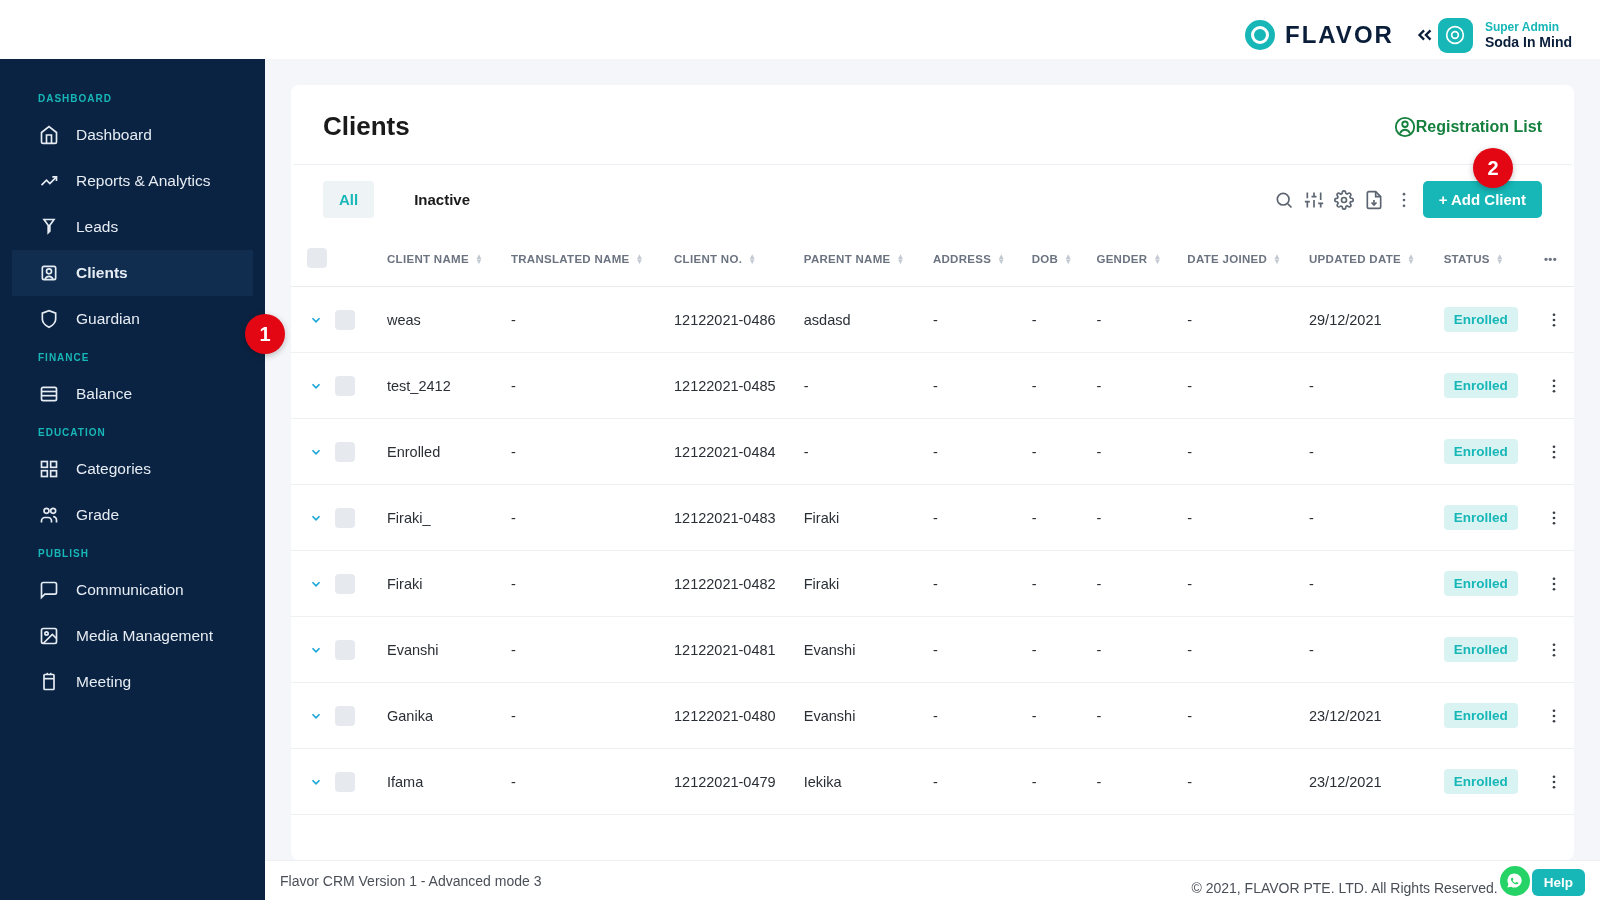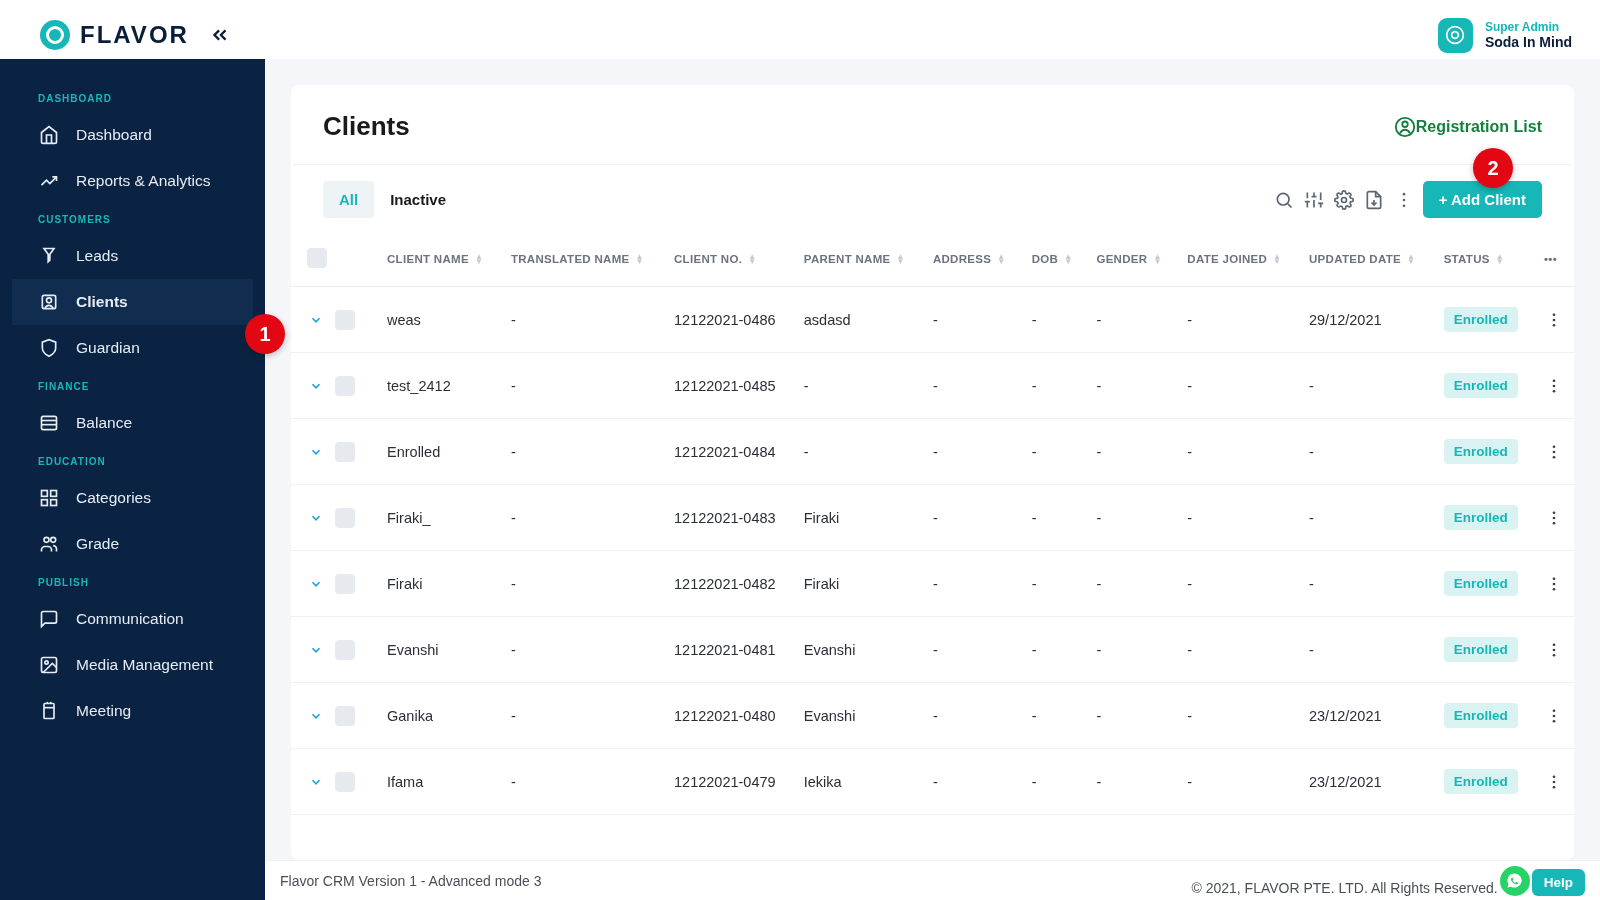--- a/index.html
+++ b/index.html
@@ -1,18 +1,18 @@
 <!DOCTYPE html>
 <html><head>
 <meta charset="utf-8">
 <style>
 *{margin:0;padding:0;box-sizing:border-box;font-family:'Segoe UI',Tahoma,sans-serif}
 body{background:#f5f6fa;color:#1a1a1a;width:1600px;height:900px;overflow:hidden;position:relative}
 
-.topbar{height:59px;background:#fff;display:flex;align-items:center;justify-content:space-between;padding:11px 28px 0 40px}
+.topbar{height:59px;background:#fff;display:flex;align-items:center;justify-content:flex-end;padding:11px 28px 0 40px}
 .topbar-left{display:flex;align-items:center;gap:18px}
 .logo{display:flex;align-items:center;gap:10px;font-weight:800;font-size:24px;letter-spacing:2px;color:#0a1e3a}
 .logo-icon{width:30px;height:30px;border-radius:50%;background:#17b7b7;position:relative;display:flex;align-items:center;justify-content:center}
 .logo-icon::before{content:'';width:12px;height:12px;border:3px solid #fff;border-radius:50%}
 .collapse-btn{width:26px;height:26px;display:flex;align-items:center;justify-content:center;cursor:pointer;color:#0a1e3a}
 .topbar-right{display:flex;align-items:center;gap:12px}
 .avatar-circle{width:35px;height:35px;border-radius:9px;background:#17b7b7;display:flex;align-items:center;justify-content:center;color:#fff}
 .user-meta .role{color:#17b7b7;font-size:12px;font-weight:600}
 .user-meta .name{color:#0a1e3a;font-size:14px;font-weight:700}
 
@@ -24,21 +24,21 @@
 .nav-item .nav-icon{width:22px;height:22px;display:flex;align-items:center;justify-content:center;color:#e6ecf3;flex:none}
 
 .main{position:absolute;top:59px;left:265px;right:0;bottom:40px;padding:26px 26px 0 26px;overflow:hidden}
 .card{background:#fff;border-radius:8px;height:100%;display:flex;flex-direction:column;overflow:hidden}
 .card-head{display:flex;align-items:center;justify-content:space-between;padding:26px 32px 16px}
 .card-title{font-size:26px;font-weight:800;color:#1a1a1a}
 .reg-link{display:flex;align-items:center;color:#15803d;font-weight:700;font-size:16px;cursor:pointer}
 .card-hr{height:1px;background:#eceff3;margin:6px 2px 0}
 
 .toolbar{display:flex;align-items:center;justify-content:space-between;padding:16px 32px 14px}
-.tabs{display:flex;gap:0}
+.tabs{display:flex;gap:24px}
 .tab{padding:10px 16px;border-radius:4px;font-size:15px;font-weight:700;cursor:pointer;color:#1a1a1a}
 .tab.active{background:#eef3f6;color:#17b7b7}
 .toolbar-right{display:flex;align-items:center;gap:8px}
 .tool-icon{width:22px;height:22px;display:flex;align-items:center;justify-content:center;color:#5b6470;cursor:pointer}
 .tool-icon svg{width:20px;height:20px}
 .add-btn{background:#17b7b7;color:#fff;border:none;border-radius:5px;padding:10px 16px;font-size:15px;font-weight:700;cursor:pointer}
 
 .tbl-wrap{flex:1;overflow:auto}
 .tbl{width:100%;border-collapse:collapse;font-size:14.5px}
 .tbl thead th{font-size:11.5px;letter-spacing:.3px;font-weight:800;color:#6b7380;text-align:left;padding:16px 10px;border-bottom:1px solid #e8ecef;white-space:normal;vertical-align:middle}
@@ -105,21 +105,20 @@
     </div>
     <div class="nav-item">
       <span class="nav-icon">
         <svg width="20" height="20" viewBox="0 0 24 24" fill="none" stroke="currentColor" stroke-width="2">
           <polyline points="3 17 9 11 13 15 21 7"></polyline>
           <polyline points="21 12 21 7 16 7"></polyline>
         </svg>
       </span>
       <span>Reports &amp; Analytics</span>
     </div>
-    <div class="nav-section-title">CUSTOMERS</div>
     <div class="nav-item">
       <span class="nav-icon">
         <svg width="20" height="20" viewBox="0 0 24 24" fill="none" stroke="currentColor" stroke-width="2">
           <path d="M6 3h12l-5 7v7l-2 2v-9z"></path>
         </svg>
       </span>
       <span>Leads</span>
     </div>
     <div class="nav-item active">
       <span class="nav-icon">

